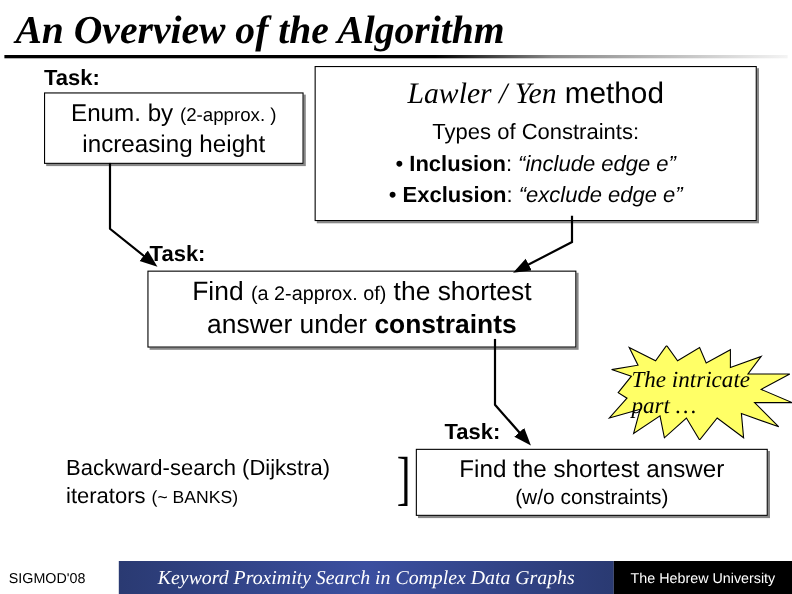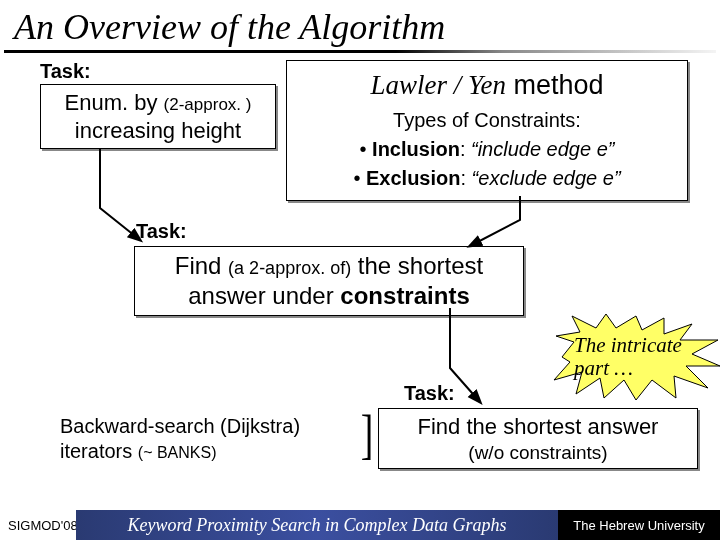--- a/index.html
+++ b/index.html
@@ -7,21 +7,21 @@
     width: 720px;
     height: 540px;
     background: #fff;
     font-family: Arial, Helvetica, sans-serif;
     position: relative;
     overflow: hidden;
   }
   .title {
     font-family: "Times New Roman", Times, serif;
     font-style: italic;
-    font-weight: normal;
+    font-weight: bold;
     font-size: 36px;
     padding: 6px 14px 2px 14px;
   }
   .title-underline {
     height: 3px;
     margin: 0 4px 0 4px;
     background: linear-gradient(to right, #000 0%, #000 55%, #888 70%, #f4f4f4 100%);
   }
   .content {
     position: absolute;
@@ -123,21 +123,21 @@
   .footer {
     position: absolute;
     bottom: 0;
     left: 0;
     right: 0;
     height: 30px;
     display: flex;
     align-items: center;
   }
   .footer-left {
-    width: 76px;
+    width: 108px;
     height: 30px;
     background: #fff;
     font-size: 13px;
     display: flex;
     align-items: center;
     padding-left: 8px;
     border-right: 0;
   }
   .footer-mid {
     flex: 1;

